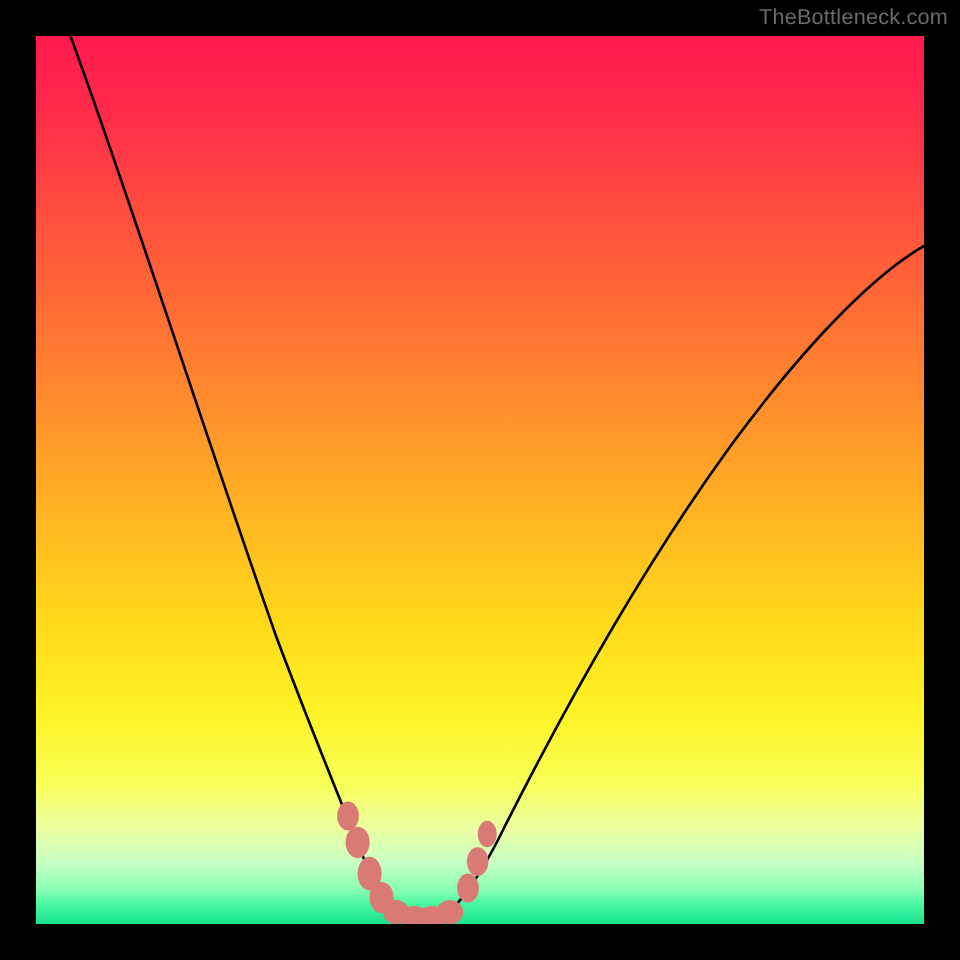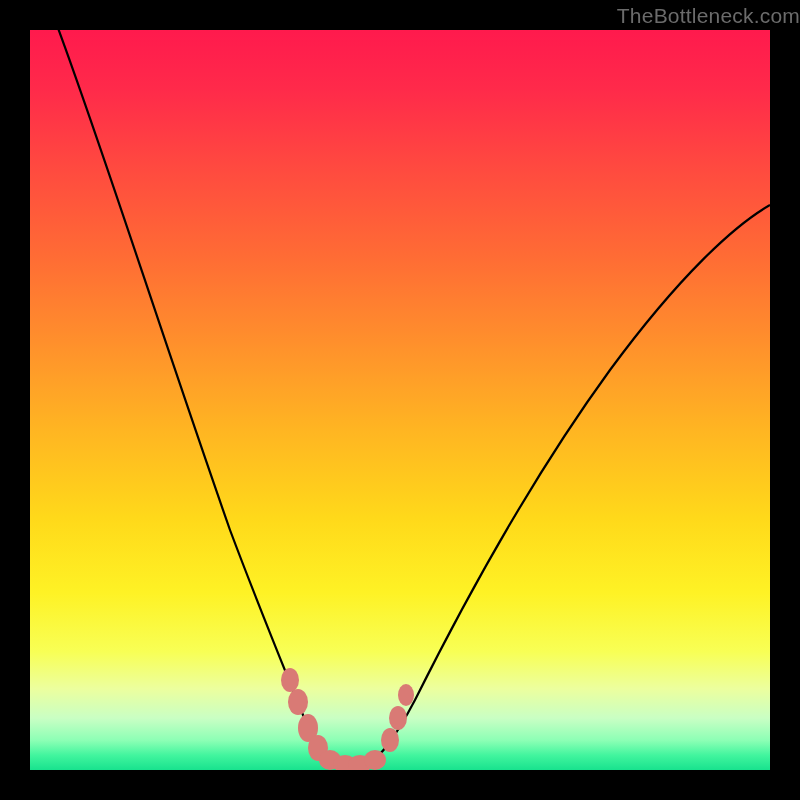--- a/index.html
+++ b/index.html
@@ -40,23 +40,23 @@
       #c9ffc4 93%,
       #8cffb5 96%,
       #42f59e 98%,
       #18e28e 100%
     );
     overflow: hidden;
   }
   .watermark {
     position: absolute;
     top: 4px;
-    right: 0;
+    right: 10px;
     color: #6b6b6b;
-    font-size: 21px;
+    font-size: 18px;
     font-weight: 500;
     letter-spacing: 0.2px;
     user-select: none;
   }
   svg.curve {
     position: absolute;
     left: 0;
     top: 0;
     width: 740px;
     height: 740px;

